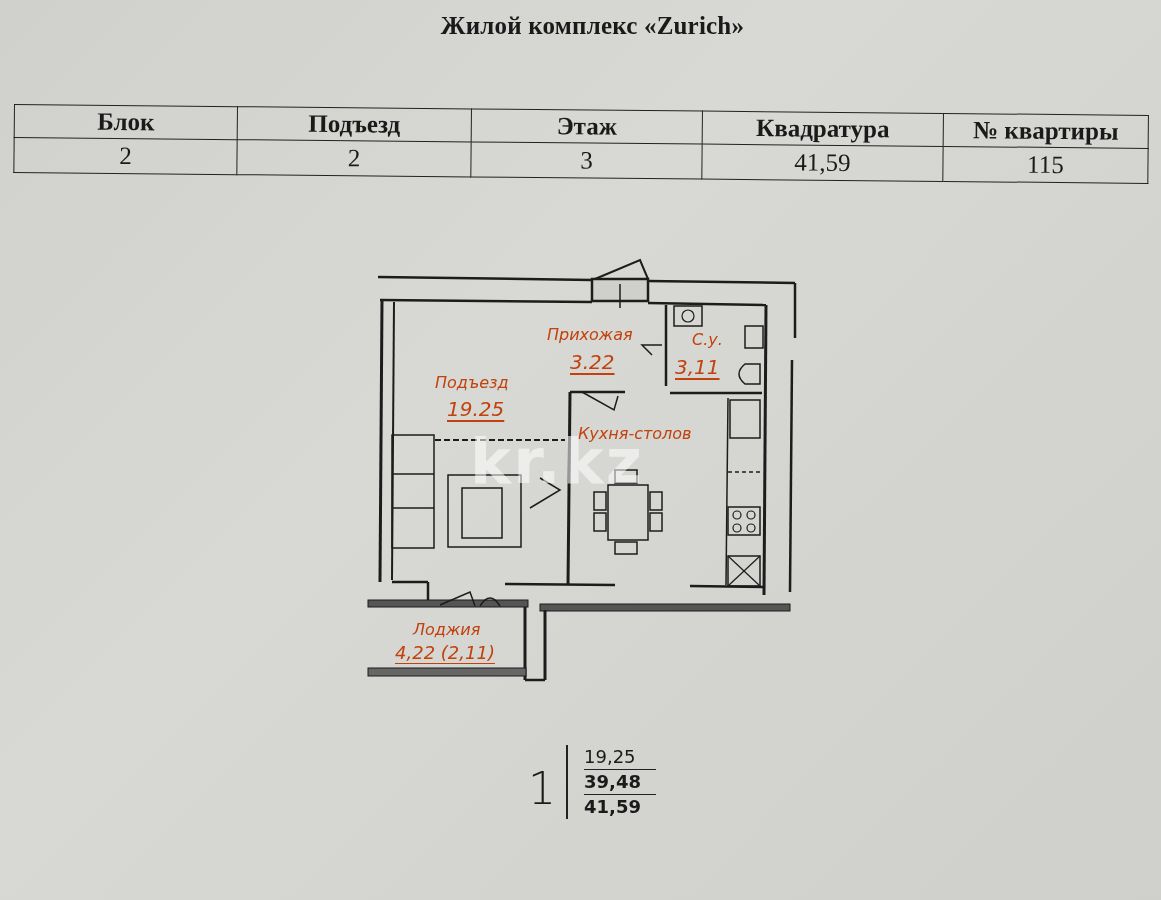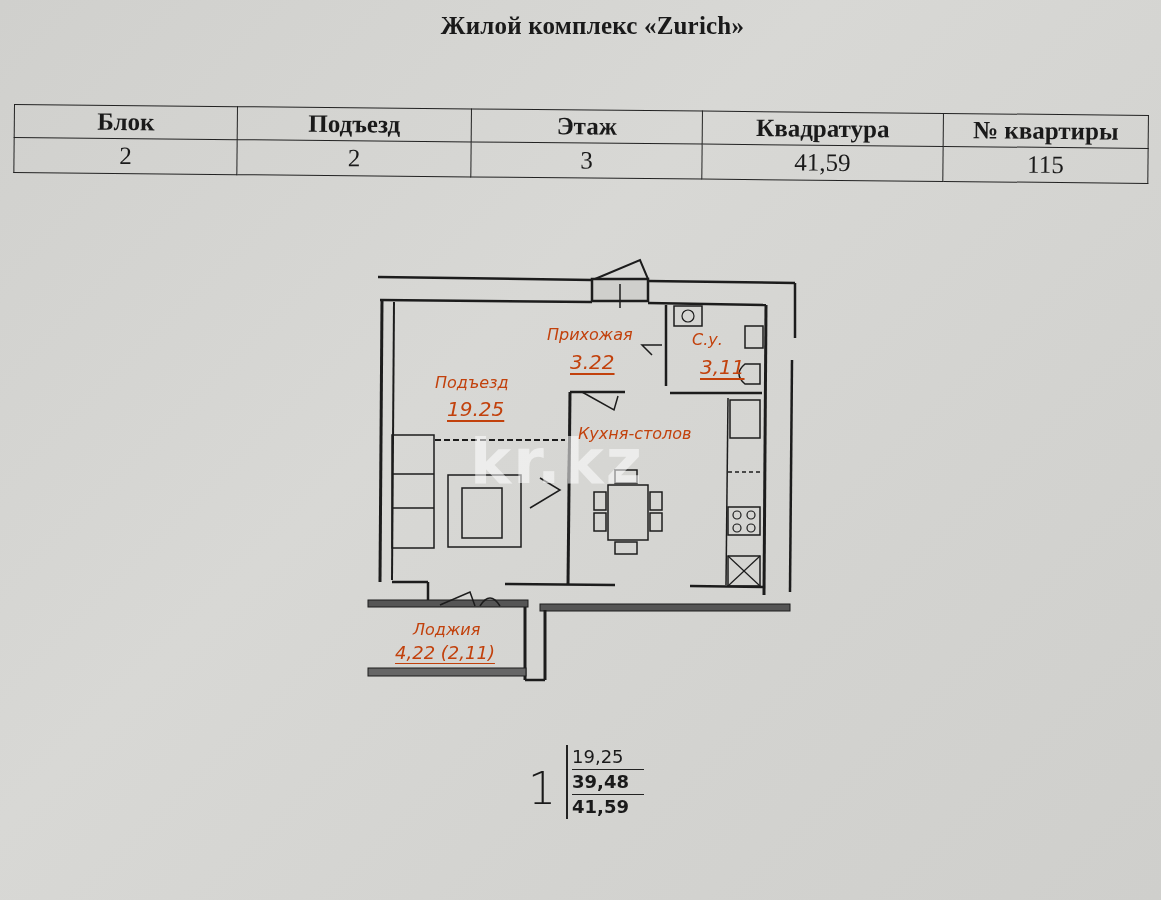--- a/index.html
+++ b/index.html
@@ -10,21 +10,21 @@
   table.info{position:absolute;left:14px;top:104px;width:1135px;border-collapse:collapse;transform:rotate(0.55deg);transform-origin:left top;}
   table.info td{border:1.5px solid #222;text-align:center;height:32px;padding:0;}
   table.info tr.head td{font-weight:bold;font-size:25px;}
   table.info tr.vals td{font-size:25px;height:34px;}
   .plan{position:absolute;left:0;top:0;width:1161px;height:900px;}
   .lbl{position:absolute;font-family:"DejaVu Sans",sans-serif;font-style:italic;font-size:16px;color:#c2410c;}
   .num{font-size:20px;text-decoration:underline;text-underline-offset:4px;}
   .watermark{position:absolute;left:470px;top:425px;font-family:"DejaVu Sans",sans-serif;font-weight:bold;font-size:62px;color:rgba(255,255,255,0.55);letter-spacing:2px;}
   .summary{position:absolute;left:528px;top:745px;font-family:"DejaVu Sans",sans-serif;}
   .summary .big{position:absolute;left:0;top:18px;font-size:44px;font-weight:300;}
-  .summary .rows{position:absolute;left:38px;top:0;border-left:2px solid #222;padding-left:4px;}
+  .summary .rows{position:absolute;left:38px;top:0;border-left:2px solid #222;padding-left:16px;}
   .summary .rows div{font-size:18px;height:24px;line-height:24px;width:72px;}
   .summary .rows div.line{border-top:1.5px solid #222;font-weight:bold;}
 </style>
 </head>
 <body>
 
 <div class="title">Жилой комплекс «Zurich»</div>
 
 <table class="info">
   <tbody>
@@ -119,21 +119,21 @@
     <rect x="674" y="306" width="28" height="20" stroke-width="1.5"></rect>
     <circle cx="688" cy="316" r="6" stroke-width="1.2"></circle>
     <rect x="745" y="326" width="18" height="22" stroke-width="1.5"></rect>
     <path d="M760 364 L745 364 Q733 374 745 384 L760 384 Z" stroke-width="1.5"></path>
   </g>
 </svg>
 
 <div class="lbl" style="left:547px;top:325px;">Прихожая</div>
 <div class="lbl num" style="left:570px;top:350px;">3.22</div>
 <div class="lbl" style="left:692px;top:330px;">С.у.</div>
-<div class="lbl num" style="left:700px;top:355px;text-decoration:underline;">3,11</div>
+<div class="lbl num" style="left:675px;top:355px;text-decoration:underline;">3,11</div>
 <div class="lbl" style="left:435px;top:373px;">Подъезд</div>
 <div class="lbl num" style="left:447px;top:397px;">19.25</div>
 <div class="lbl" style="left:578px;top:424px;">Кухня-столов</div>
 <div class="lbl" style="left:413px;top:620px;">Лоджия</div>
 <div class="lbl num" style="left:395px;top:642px;font-size:18px;">4,22 (2,11)</div>
 
 <div class="watermark">kr.kz</div>
 
 <div class="summary">
   <div class="big">1</div>

